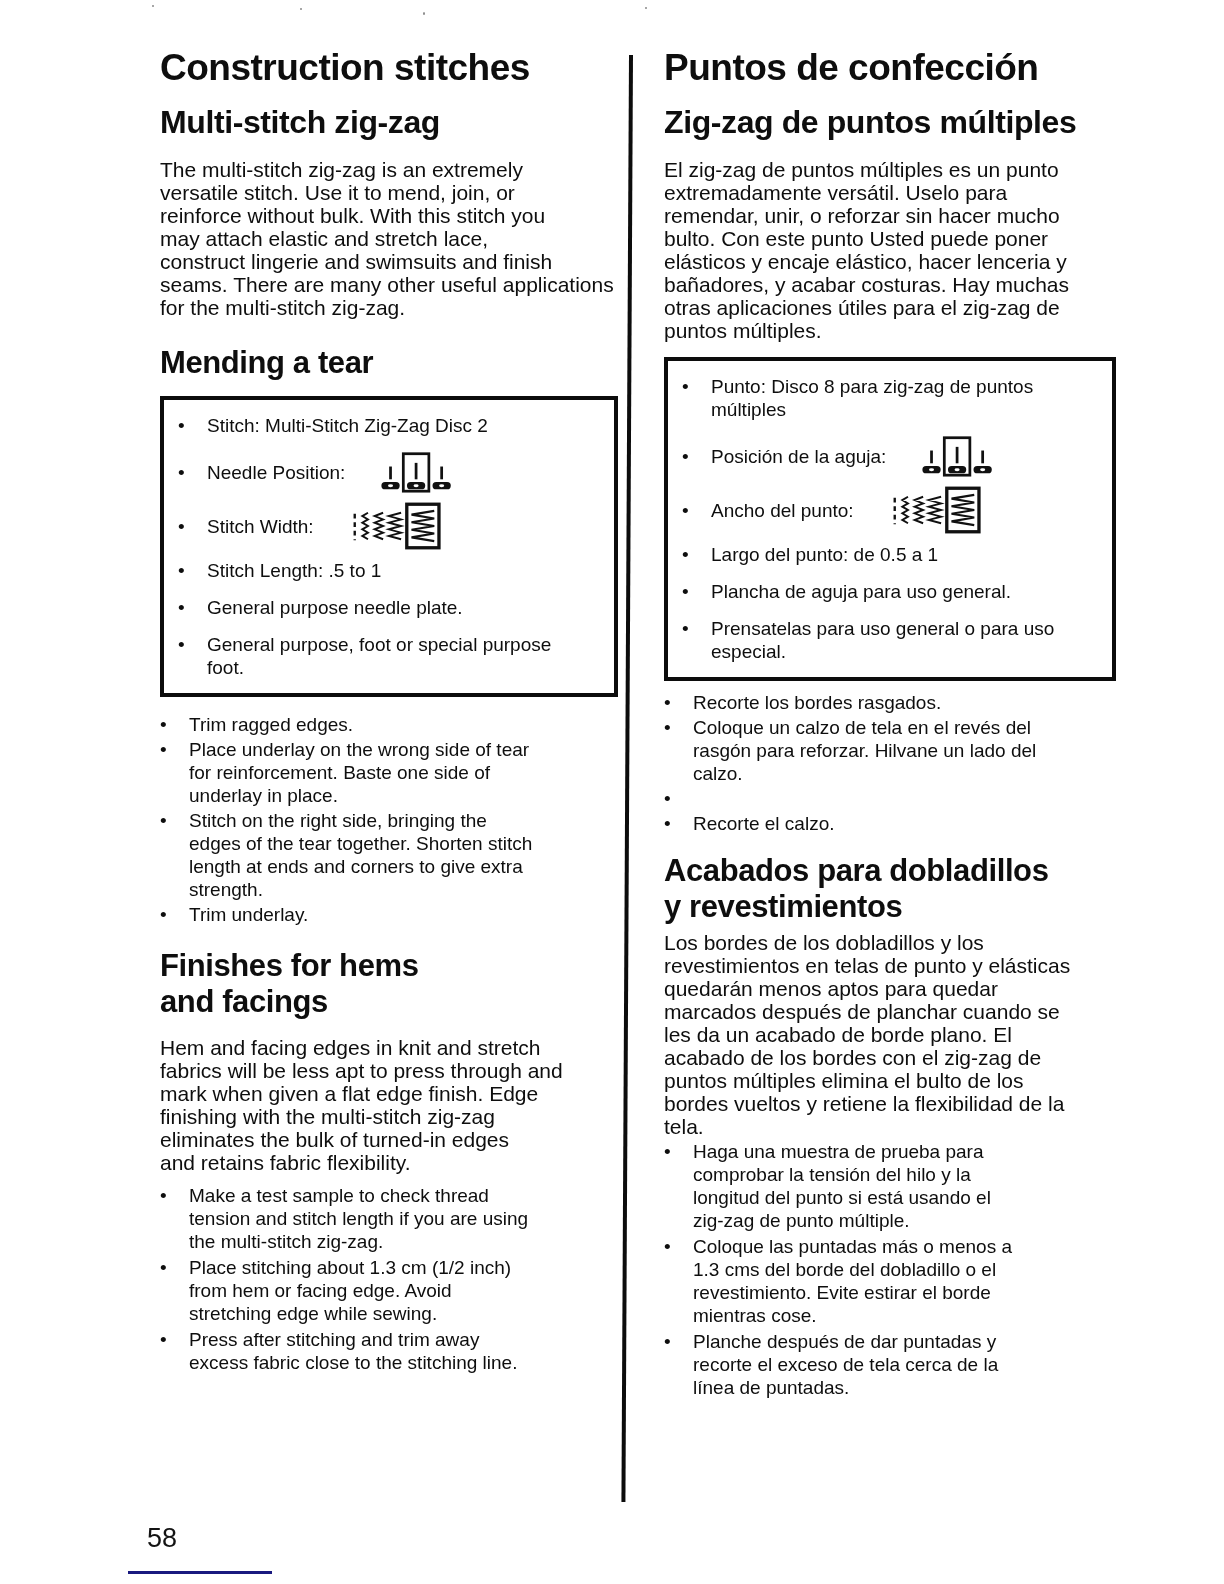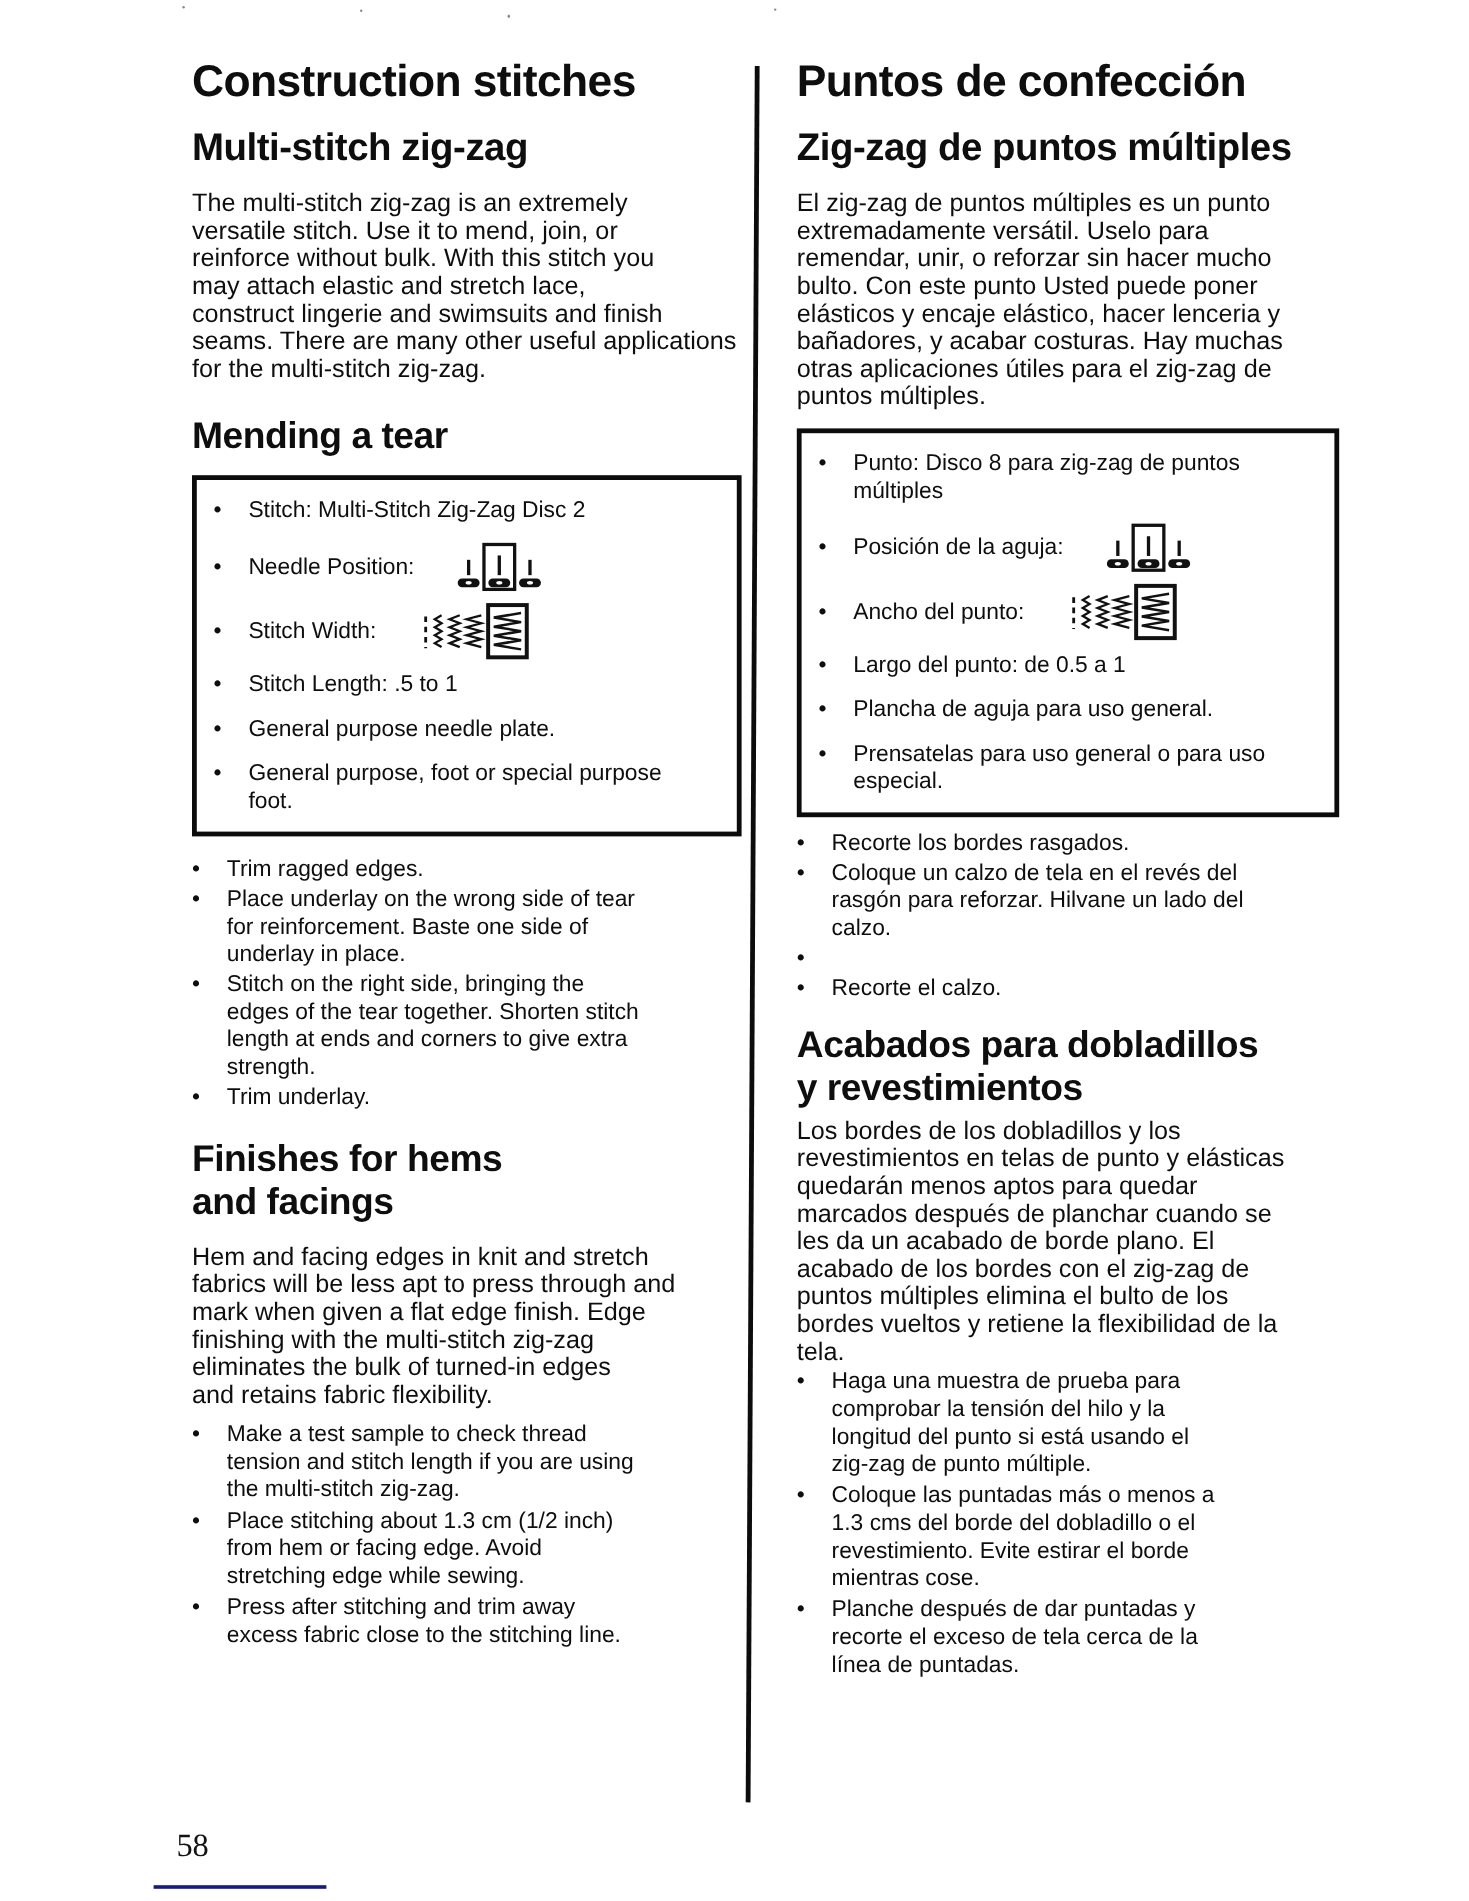--- a/index.html
+++ b/index.html
@@ -23,21 +23,21 @@
   .bullet{flex:0 0 29px;font-size:19px;}
   .b{font-weight:normal;}
   .steps{list-style:none;margin:16px 0 0 0;padding:0;}
   .steps li{display:flex;font-size:19px;line-height:23px;margin-bottom:2px;}
   .steps .bullet{flex:0 0 29px;}
   .fin-bullets{list-style:none;margin:10px 0 0 0;padding:0;}
   .fin-bullets li{display:flex;font-size:19px;line-height:23px;margin-bottom:3px;}
   .fin-bullets .bullet{flex:0 0 29px;}
   .icon-svg{flex:0 0 auto;margin-left:36px;}
   .divider{position:absolute;left:629px;top:55px;width:4px;height:1447px;background:#0c0c0c;transform:rotate(0.3deg);transform-origin:top center;}
-  .page-num{position:absolute;left:147px;top:1523px;font-size:27px;color:#131313;font-family:Liberation Serif, serif;}
+  .page-num{position:absolute;left:147px;top:1523px;font-size:27px;color:#131313;}
   .accent-rule{position:absolute;left:128px;top:1571px;width:144px;height:3px;}
   .speck{position:absolute;background:#8a8a8a;border-radius:50%;}
 </style>
 </head>
 <body>
 
 <div class="speck" style="left:300px;top:8px;width:2px;height:2px;"></div>
 <div class="speck" style="left:423px;top:12px;width:2px;height:3px;"></div>
 <div class="speck" style="left:152px;top:5px;width:2px;height:2px;"></div>
 <div class="speck" style="left:645px;top:7px;width:2px;height:2px;"></div>

